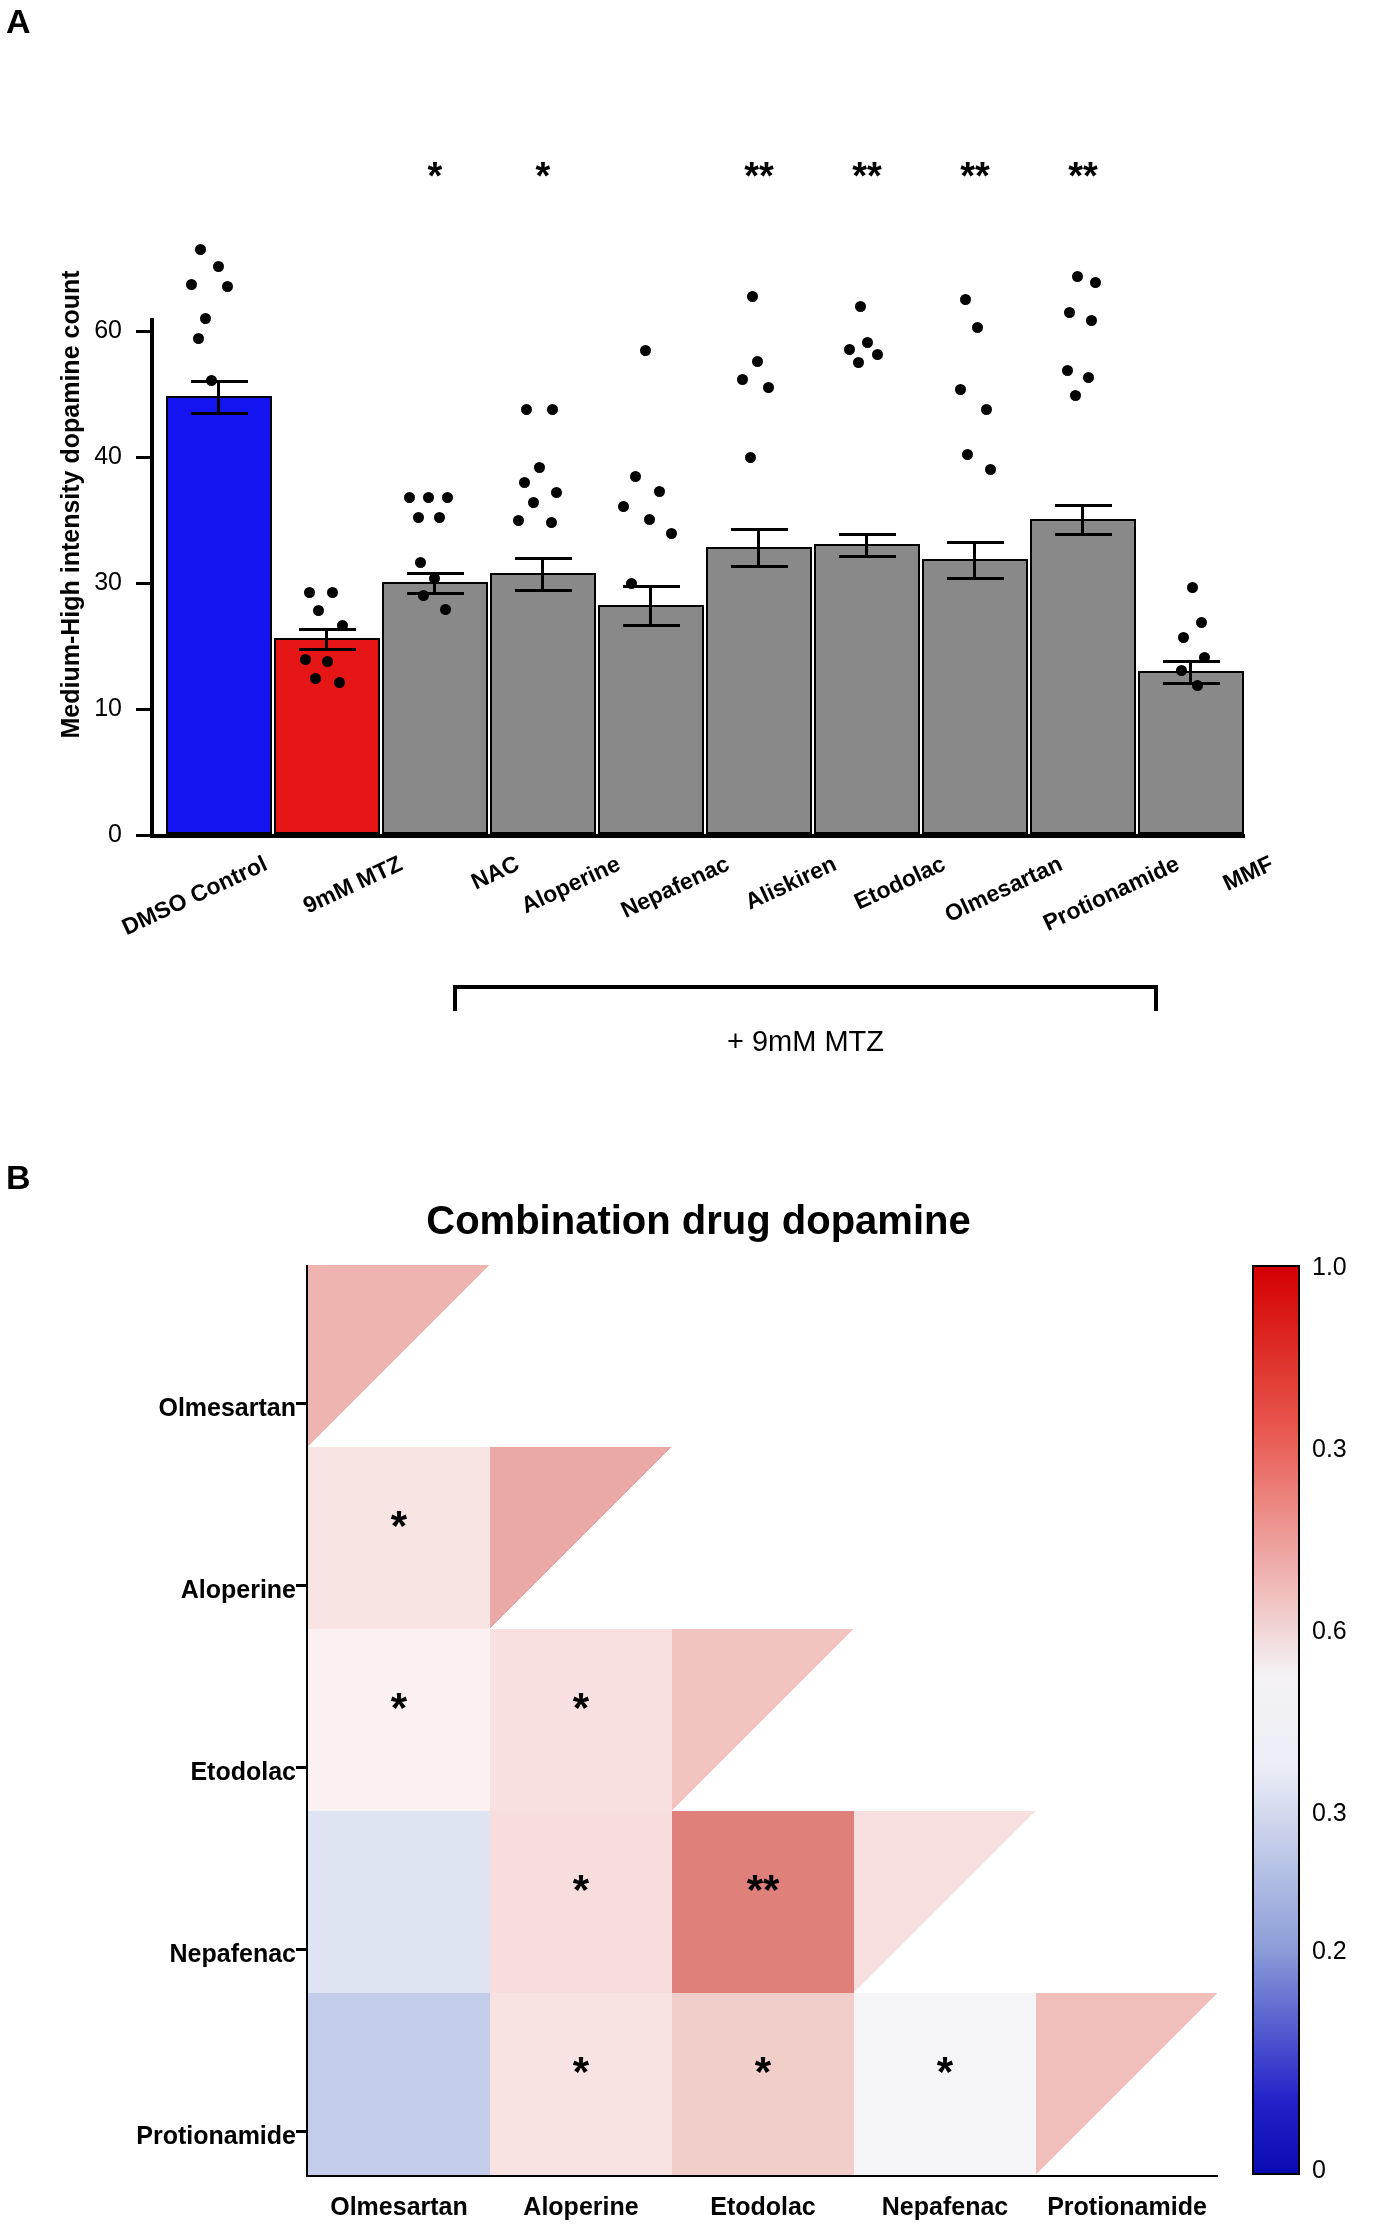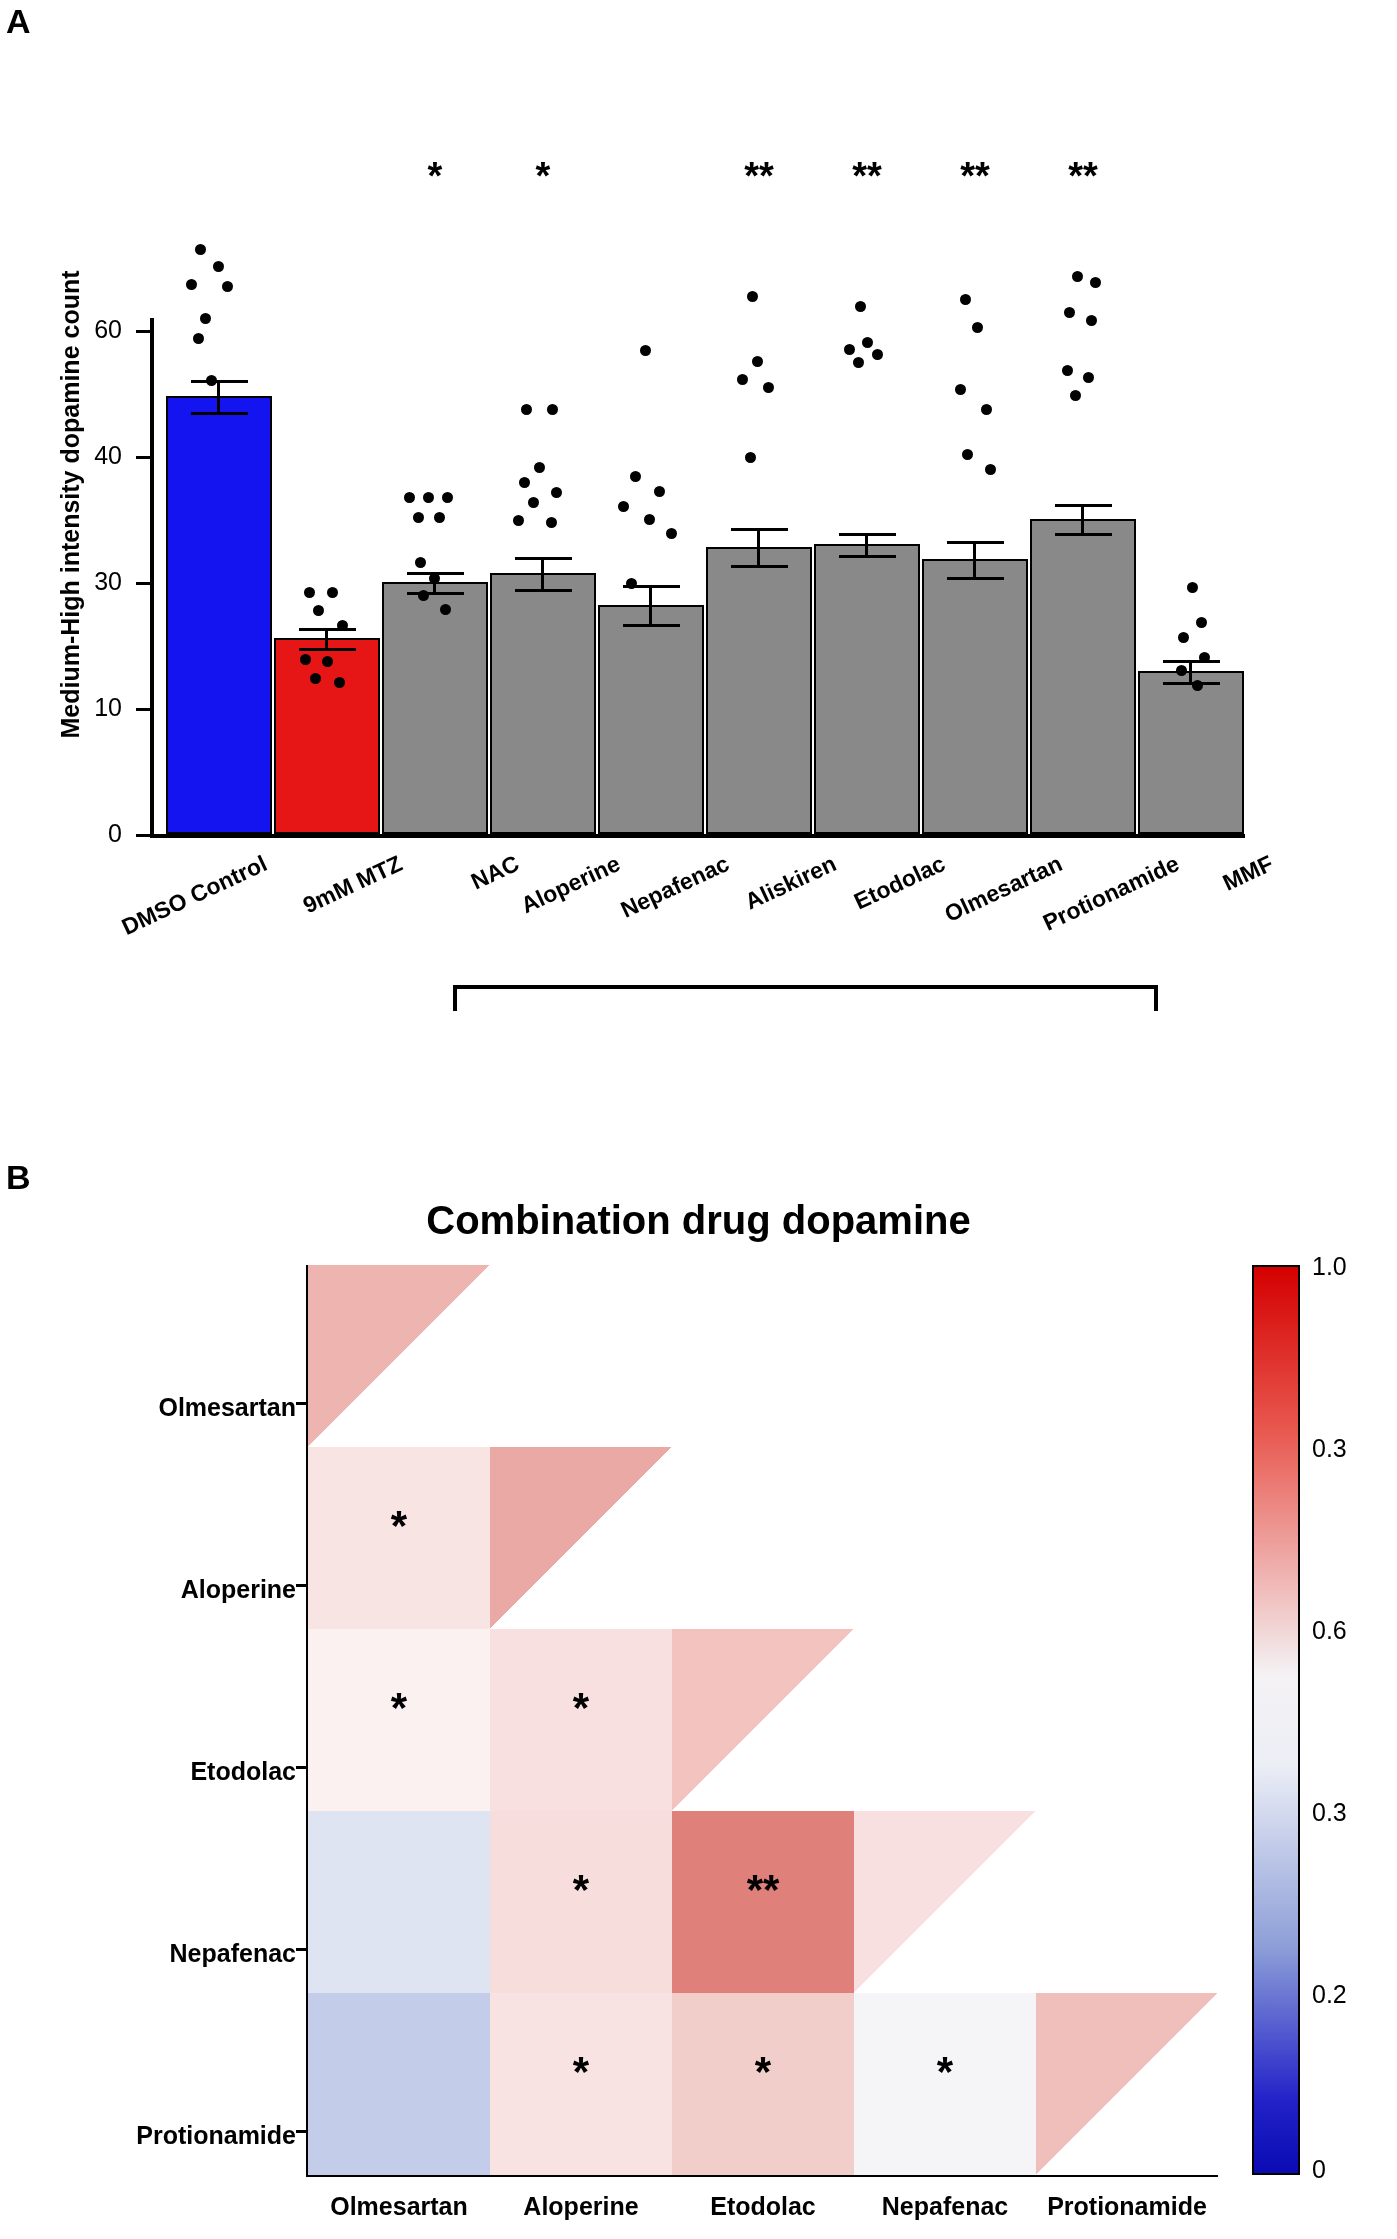--- a/index.html
+++ b/index.html
@@ -367,20 +367,21 @@
     <div class="cat-label" style="left:638px; top:790px; width:300px;">Etodolac</div>
     <div class="cat-label" style="left:755px; top:790px; width:300px;">Olmesartan</div>
     <div class="cat-label" style="left:872px; top:790px; width:300px;">Protionamide</div>
     <div class="cat-label" style="left:966px; top:790px; width:300px;">MMF</div>
 
     <div id="a-bracket" style="left:453px; top:925px; width:705px; height:30px;">
       <div class="hline"></div>
       <div class="vleft"></div>
       <div class="vright"></div>
     </div>
+    <div id="a-bracket-label" style="left:453px; top:965px; width:705px;">+ 9mM MTZ</div>
 
   </div>
 
   <div id="panel-b-letter" class="panel-letter">B</div>
   <div id="title-b" class="fig-title">Combination drug dopamine</div>
 
   <div id="panel-b">
 
     <div id="b-axis-y"></div>
     <div id="b-axis-x"></div>
@@ -450,18 +451,18 @@
       <div class="hm-cell" style="left:728px; top:728px; width:182px; height:182px;">
         <div class="tri" style="background: linear-gradient(to bottom right, #f0bebb 0%, #f0bebb 50%, #ffffff 50%, #ffffff 100%);"></div>
       </div>
     </div>
 
     <div id="colorbar"></div>
     <div class="cb-label" style="top:12px;">1.0</div>
     <div class="cb-label" style="top:194px;">0.3</div>
     <div class="cb-label" style="top:376px;">0.6</div>
     <div class="cb-label" style="top:558px;">0.3</div>
-    <div class="cb-label" style="top:740px;">0.2</div>
+    <div class="cb-label" style="top:696px;">0.2</div>
     <div class="cb-label" style="top:915px;">0</div>
 
   </div>
 
 </div>
 
 </body></html>

